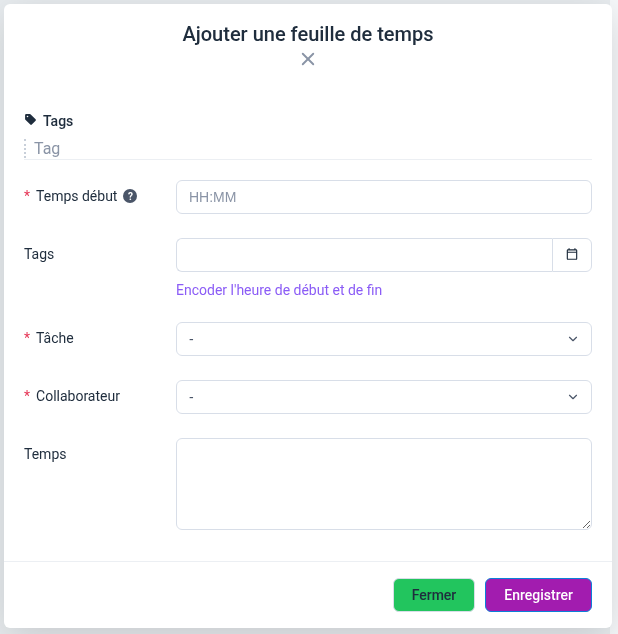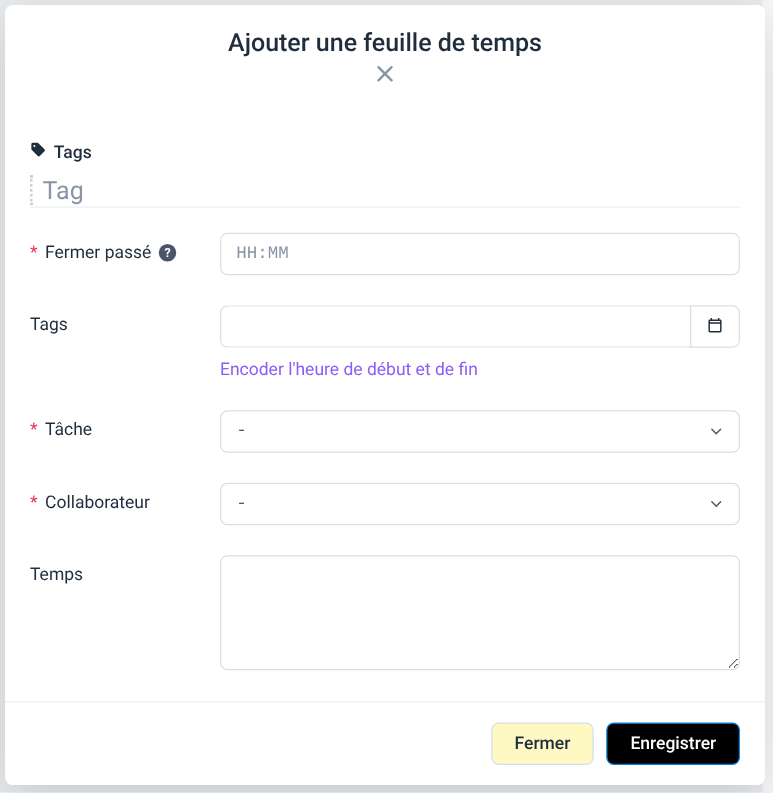--- a/index.html
+++ b/index.html
@@ -67,21 +67,21 @@
     font-weight: 500;
     margin-bottom: 10px;
   }
   .tags-label svg { width: 13px; height: 13px; fill: #1f2d3d; }
   .tag-input-wrap {
     border-left: 2px dotted #c8cfd9;
     padding-left: 8px;
   }
   .tag-placeholder {
     color: #8a94a6;
-    font-size: 20px;
+    font-size: 16px;
   }
   .form-row {
     display: flex;
     align-items: flex-start;
     margin-bottom: 24px;
   }
   .form-label {
     width: 152px;
     flex-shrink: 0;
     font-size: 14px;
@@ -107,21 +107,21 @@
   }
   .form-control-wrap { flex: 1; }
   .input, .select, .textarea {
     width: 100%;
     border: 1px solid #d8dee8;
     border-radius: 6px;
     padding: 8px 12px;
     font-size: 14px;
     color: #1f2d3d;
     background: #fff;
-    font-family: Liberation Mono, monospace;
+    font-family: Liberation Sans, sans-serif;
   }
   .input::placeholder { color: #8a94a6; }
   .date-group {
     display: flex;
     width: 100%;
   }
   .date-input {
     flex: 1;
     border: 1px solid #d8dee8;
     border-right: none;
@@ -184,26 +184,26 @@
   .btn {
     padding: 8px 18px;
     border-radius: 6px;
     font-size: 14px;
     font-weight: 500;
     cursor: pointer;
     border: 1px solid transparent;
     font-family: inherit;
   }
   .btn-secondary {
-    background: #fef9c3;
+    background: #22c55e;
     border-color: #d8dee8;
     color: #1f2d3d;
   }
   .btn-primary {
-    background: #000000;
+    background: #a21caf;
     color: #fff;
     border-color: #0b7fd8;
   }
   .bg-strip {
     position: absolute;
     right: 0;
     top: 0;
     bottom: 0;
     width: 8px;
     background: #f6f8fa;
@@ -240,21 +240,21 @@
         <span>Tags</span>
       </div>
       <div class="tag-input-wrap">
         <span class="tag-placeholder">Tag</span>
       </div>
     </div>
 
     <div class="form-row">
       <div class="form-label">
         <span class="req-star">*</span>
-        <span>Fermer passé</span>
+        <span>Temps début</span>
         <span class="help-icon">?</span>
       </div>
       <div class="form-control-wrap">
         <input class="input" type="text" placeholder="HH:MM" style="">
       </div>
     </div>
 
     <div class="form-row">
       <div class="form-label">
         <span>Tags</span>

